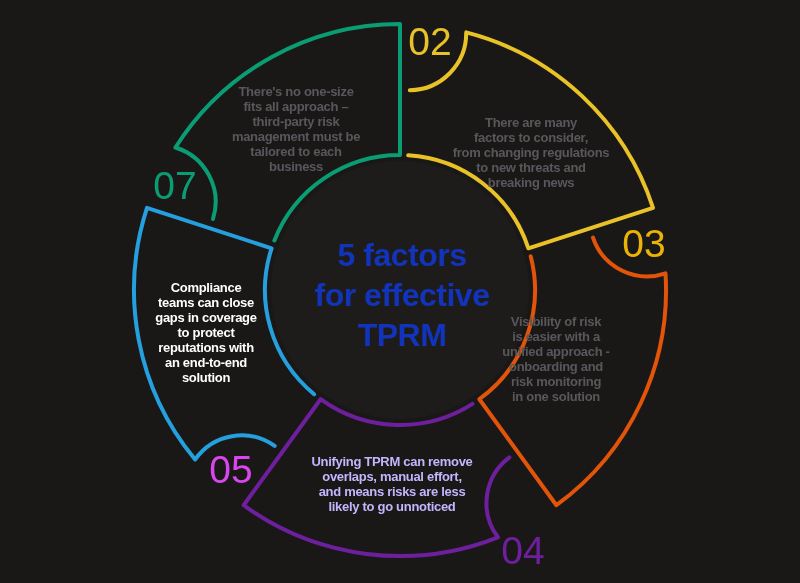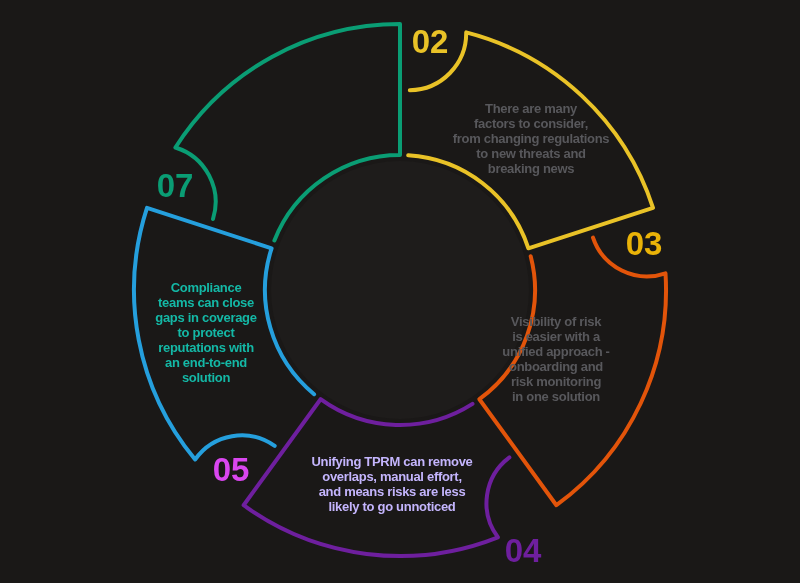--- a/index.html
+++ b/index.html
@@ -13,43 +13,43 @@
   .ring-svg { position: absolute; left: 0; top: 0; }
   .ring-svg path {
     fill: none;
     stroke-width: 4;
     stroke-linecap: round;
     stroke-linejoin: round;
   }
   .num {
     position: absolute;
     transform: translate(-50%, -50%);
-    font-size: 33px;
-    font-weight: bold;
+    font-size: 39px;
+    font-weight: normal;
     letter-spacing: 0px;
     white-space: nowrap;
   }
   .n1 { left: 175px; top: 186px; }
   .n2 { left: 430px; top: 42px; }
   .n3 { left: 644px; top: 244px; }
   .n4 { left: 523px; top: 511px; margin-top: 40px; }
   .n5 { left: 231px; top: 470px; }
   .txt {
     position: absolute;
     transform: translate(-50%, -50%);
     width: 230px;
     text-align: center;
     font-size: 13px;
     font-weight: bold;
     line-height: 15px;
     letter-spacing: -0.3px;
     white-space: pre-line;
   }
   .t1 { left: 296px; top: 129px; }
-  .t2 { left: 531px; top: 138px; }
+  .t2 { left: 531px; top: 152px; }
   .t3 { left: 556px; top: 359px; }
   .t4 { left: 392px; top: 484px; }
   .t5 { left: 206px; top: 332px; }
   .center-title {
     position: absolute;
     left: 402px; top: 295px;
     transform: translate(-50%, -50%);
     width: 260px;
     text-align: center;
     font-size: 32px;
@@ -72,37 +72,46 @@
     <path d="M 472.5 403.9 A 135 135 0 0 1 320.6 399.2 L 243.6 505.2 A 266 266 0 0 0 497.9 537.3 A 57 57 0 0 1 509.4 457.4" stroke="#6e1f9e"></path>
     <path d="M 314.1 394.2 A 135 135 0 0 1 271.6 248.3 L 147 207.8 A 266 266 0 0 0 195.1 459.5 A 57 57 0 0 1 274.7 445.9" stroke="#259fdd"></path>
   </svg>
 
   <div class="num n1" style="color: rgb(10, 157, 116);">07</div>
   <div class="num n2" style="color: rgb(233, 194, 39);">02</div>
   <div class="num n3" style="color: #eab308;">03</div>
   <div class="num n4" style="color: rgb(110, 31, 158);">04</div>
   <div class="num n5" style="color: #d946ef;">05</div>
 
+  <div class="txt t1" style="color: rgb(88, 88, 92);">There's no one-size
+fits all approach –
+third-party risk
+management must be
+tailored to each
+business</div>
   <div class="txt t2" style="color: rgb(88, 88, 92);">There are many
 factors to consider,
 from changing regulations
 to new threats and
 breaking news</div>
   <div class="txt t3" style="color: rgb(88, 88, 92);">Visibility of risk
 is easier with a
 unified approach -
 onboarding and
 risk monitoring
 in one solution</div>
   <div class="txt t4" style="color: #c4b5fd;">Unifying TPRM can remove
 overlaps, manual effort,
 and means risks are less
 likely to go unnoticed</div>
-  <div class="txt t5" style="color: #14b8a6;">Compliance
+  <div class="txt t5" style="color: #ffffff;">Compliance
 teams can close
 gaps in coverage
 to protect
 reputations with
 an end-to-end
 solution</div>
 
+  <div class="center-title" style="color: rgb(17, 52, 187);">5 factors
+for effective
+TPRM</div>
 
 </div>
 
 </body></html>

